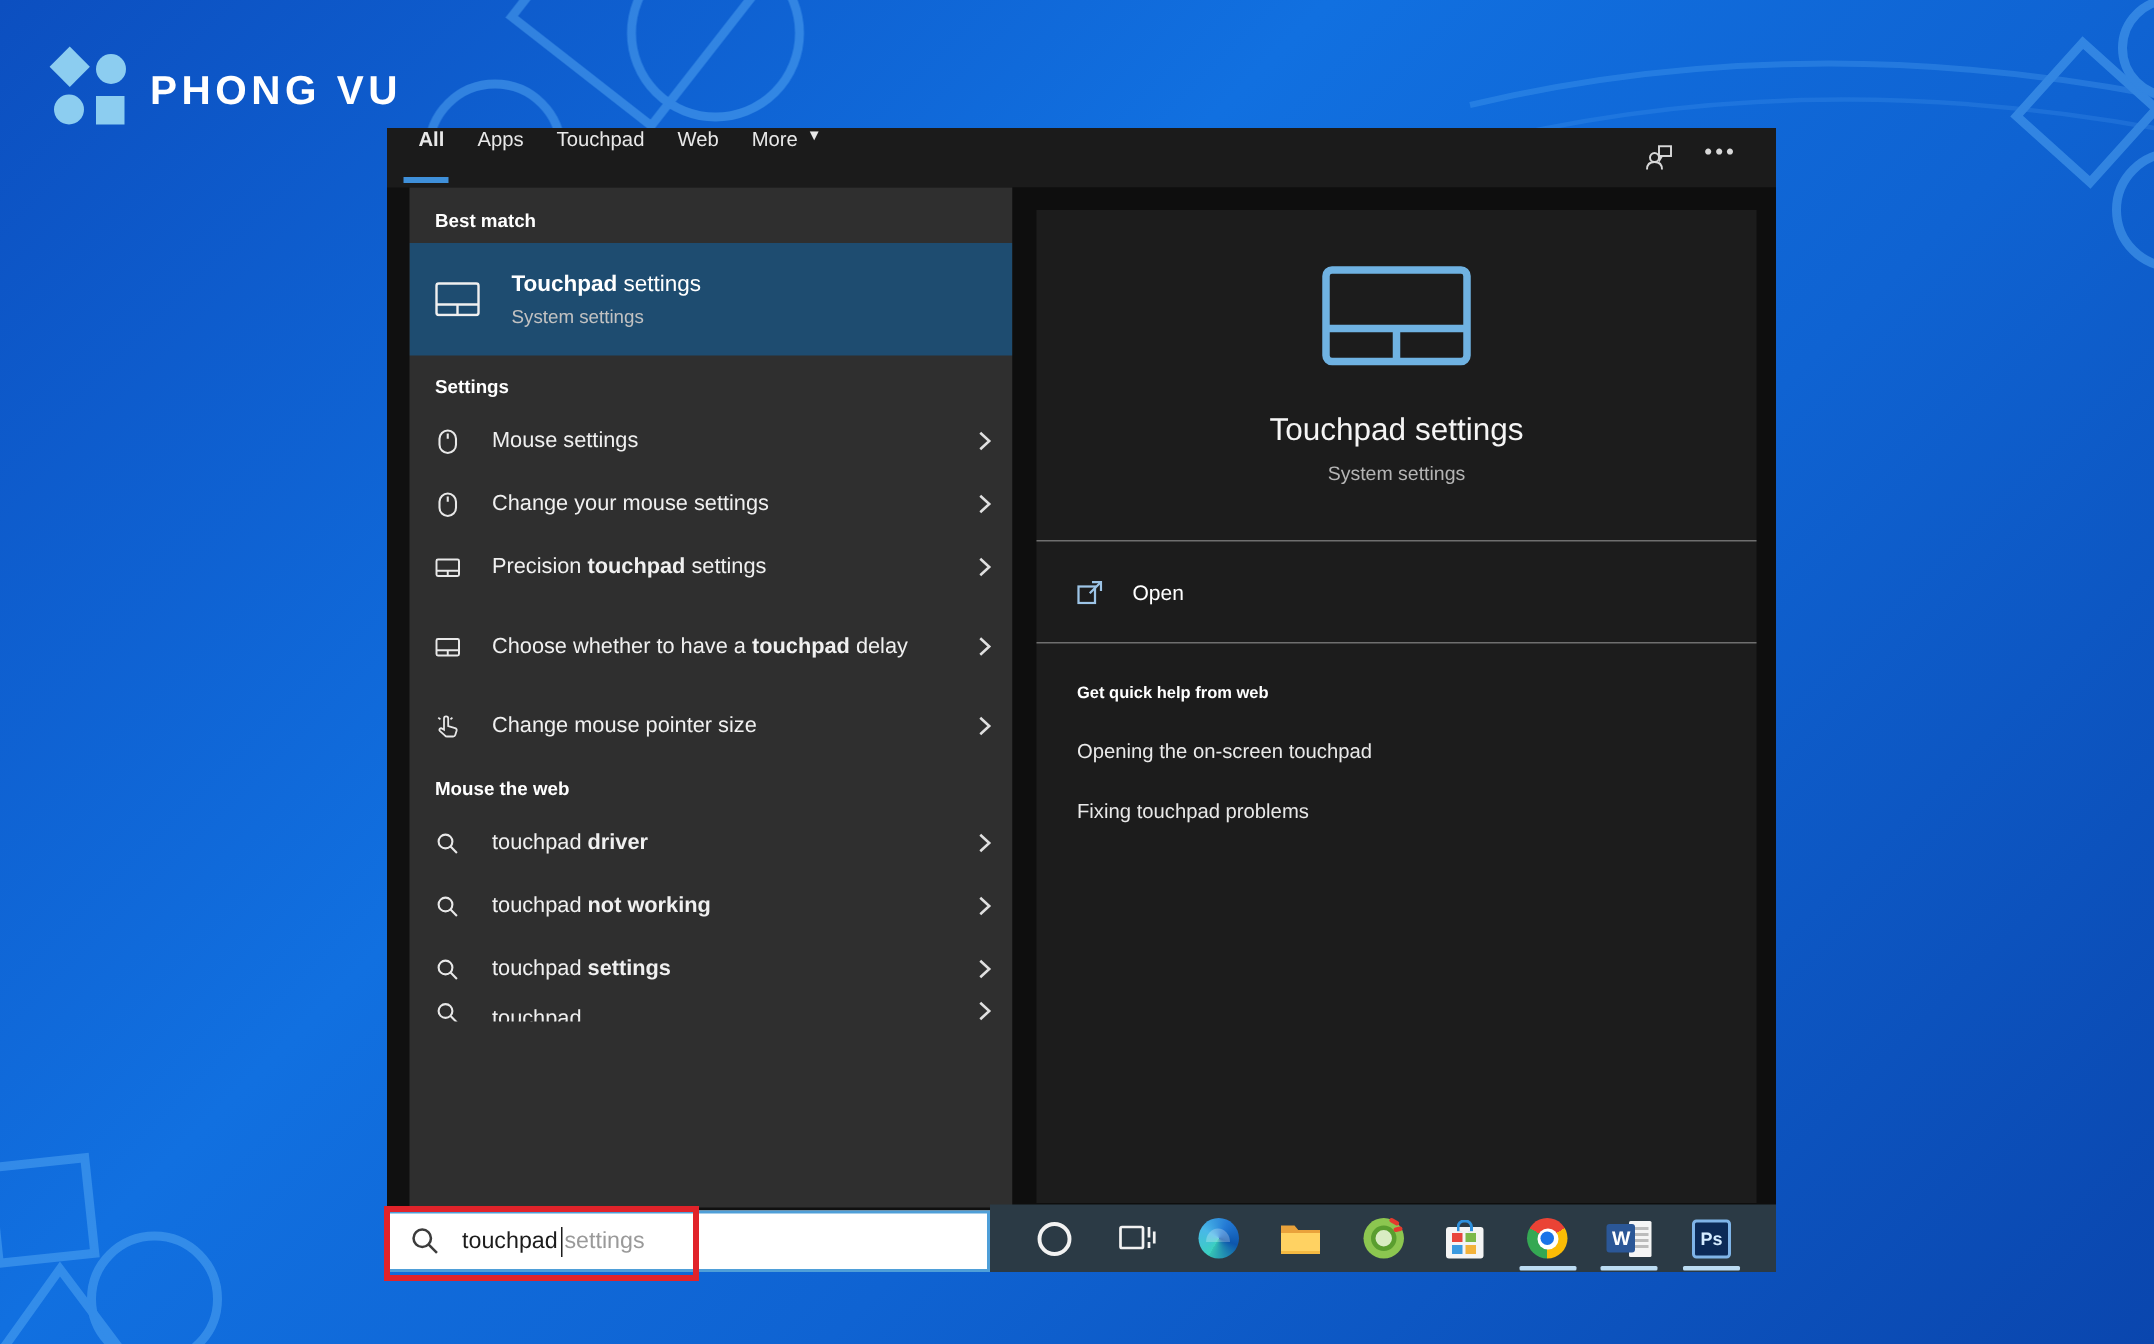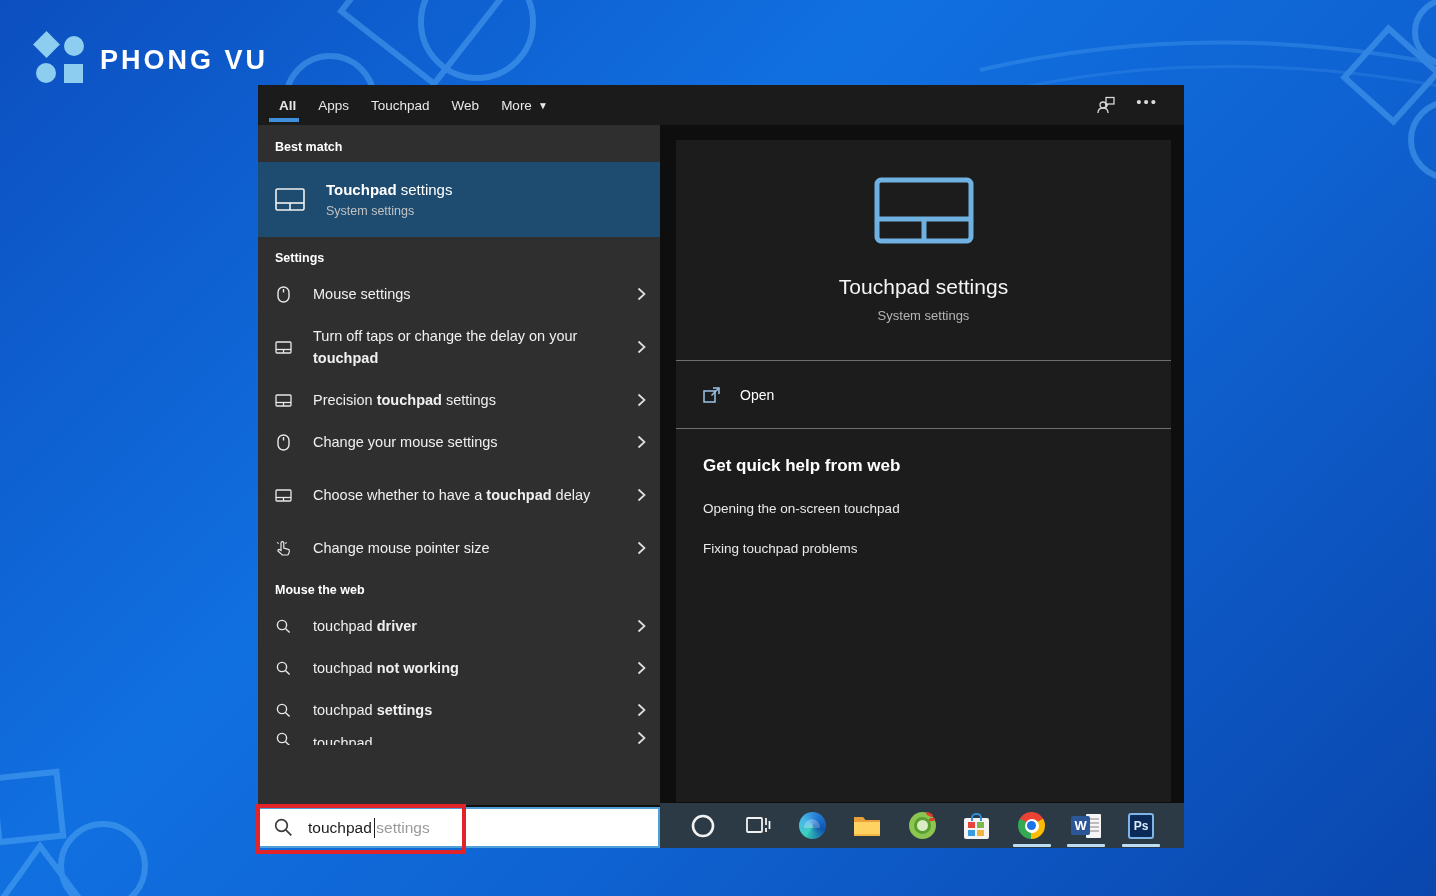--- a/index.html
+++ b/index.html
@@ -15,29 +15,29 @@
   .lg{position:absolute;background:#8ccdf0;}
   .lg.diamond{left:3px;top:2px;width:19px;height:19px;transform:rotate(45deg);}
   .lg.c1{left:30px;top:3px;width:20px;height:20px;border-radius:50%;}
   .lg.c2{left:2px;top:30px;width:20px;height:20px;border-radius:50%;}
   .lg.sq{left:30px;top:31px;width:19px;height:19px;}
   .logo-text{color:#fff;font-weight:bold;font-size:27px;letter-spacing:3px;}
 
   
   .panel{position:absolute;left:258px;top:85px;width:926px;height:763px;background:#101010;}
   .tabbar{position:relative;height:40px;background:#1b1b1b;display:flex;align-items:center;padding:0 10px 0 10px;}
-  .tab{position:relative;color:#e8e8e8;font-size:13.5px;padding:0 11px;height:100%;display:flex;align-items:center;cursor:default;}
+  .tab{position:relative;color:#e8e8e8;font-size:13.5px;padding:0 11px;height:100%;display:flex;cursor:default;}
   .tab.active{font-weight:bold;}
   .tab.active .underline{position:absolute;left:1px;bottom:3px;height:4px;width:30px;background:#3f90da;}
   .caret{font-size:10px;margin-left:6px;color:#e8e8e8;}
   .tab-spacer{flex:1;}
   .hdr-ic{color:#d8d8d8;margin:0 14px;display:flex;align-items:center;}
   .ellipsis{font-size:15px;letter-spacing:2px;color:#d8d8d8;margin:0 16px 8px 6px;}
 
-  .content{position:absolute;top:40px;left:0;right:0;bottom:43px;display:flex;}
+  .content{position:absolute;top:40px;left:0;right:0;bottom:43px;display:flex;padding-left:15px;}
   .leftcol{width:402px;background:#2f2f2f;overflow:hidden;}
   .rightcol{flex:1;background:#0e0e0e;position:relative;}
 
   .sec-h{color:#fff;font-weight:bold;font-size:12.5px;padding:14px 0 8px 17px;}
   .bm-row{height:75px;background:#1e4c70;display:flex;align-items:center;padding-left:17px;}
   .bm-ic{margin-right:21px;}
   .bm-title{color:#fff;font-size:15px;}
   .bm-title b{font-weight:bold;}
   .bm-sub{color:#c2c2c2;font-size:12.5px;margin-top:6px;}
 
@@ -67,21 +67,21 @@
   
   .card{position:absolute;left:16px;top:15px;right:13px;height:662px;background:#1c1c1c;}
   .card-icon{display:flex;justify-content:center;padding-top:37px;}
   .pv-title{text-align:center;color:#f5f5f5;font-size:21px;margin-top:31px;}
   .pv-sub{text-align:center;color:#b5b5b5;font-size:13px;margin-top:9px;}
   .hr{border-top:1px solid #6f6f6f;margin:0;}
   .hr1{margin-top:37px;}
   .open-row{height:67px;display:flex;align-items:center;padding-left:27px;color:#fff;font-size:14px;}
   .open-row .ic{margin-right:20px;display:flex;}
   .help{padding:27px 0 0 27px;}
-  .help-h{color:#fff;font-weight:bold;font-size:17px;}
+  .help-h{color:#fff;font-weight:bold;font-size:11px;}
   .help-item{color:#e9e9e9;font-size:13.5px;margin-top:25px;}
 
   svg{display:block;}
 </style>
 </head>
 <body>
 
 <div id="stage">
 
   <svg id="deco" width="1436" height="896" viewBox="0 0 1436 896">
@@ -172,60 +172,45 @@
             </svg>
           </span>
           <span class="lbl"><span>Mouse settings</span><b></b><span></span></span>
           <span class="chev">
               <svg width="9" height="14" viewBox="0 0 9 14">
                 <polyline points="1.5,1.5 7.5,7 1.5,12.5" fill="none" stroke="#e0e0e0" stroke-width="1.7"></polyline>
               </svg>
             </span>
         </div>
 
-        <div class="row two">
+
+        <div class="row">
+          <span class="ic">
+            <svg width="13" height="17" viewBox="0 0 13 17" fill="none" stroke="#e8e8e8" stroke-width="1.4">
+              <rect x="1" y="1" width="11" height="15" rx="5.5"></rect>
+                <line x1="6.5" y1="3" x2="6.5" y2="6.5"></line>
+            </svg>
+          </span>
+          <span class="lbl"><span>Change your mouse settings</span><b></b><span></span></span>
+          <span class="chev">
+              <svg width="9" height="14" viewBox="0 0 9 14">
+                <polyline points="1.5,1.5 7.5,7 1.5,12.5" fill="none" stroke="#e0e0e0" stroke-width="1.7"></polyline>
+              </svg>
+            </span>
+        </div>
+
+        <div class="row">
           <span class="ic">
             <svg width="17" height="13" viewBox="0 0 17 13" fill="none" stroke="#e8e8e8" stroke-width="1.3">
               <rect x="1" y="1" width="15" height="11" rx="1"></rect>
                 <line x1="1" y1="8.5" x2="16" y2="8.5"></line>
                 <line x1="8.5" y1="8.5" x2="8.5" y2="12"></line>
             </svg>
           </span>
-          <span class="lbl"><span>Turn off taps or change the delay on your </span><b>touchpad</b><span></span></span>
-          <span class="chev">
-              <svg width="9" height="14" viewBox="0 0 9 14">
-                <polyline points="1.5,1.5 7.5,7 1.5,12.5" fill="none" stroke="#e0e0e0" stroke-width="1.7"></polyline>
-              </svg>
-            </span>
-        </div>
-
-        <div class="row">
-          <span class="ic">
-            <svg width="17" height="13" viewBox="0 0 17 13" fill="none" stroke="#e8e8e8" stroke-width="1.3">
-              <rect x="1" y="1" width="15" height="11" rx="1"></rect>
-                <line x1="1" y1="8.5" x2="16" y2="8.5"></line>
-                <line x1="8.5" y1="8.5" x2="8.5" y2="12"></line>
-            </svg>
-          </span>
           <span class="lbl"><span>Precision </span><b>touchpad</b><span> settings</span></span>
-          <span class="chev">
-              <svg width="9" height="14" viewBox="0 0 9 14">
-                <polyline points="1.5,1.5 7.5,7 1.5,12.5" fill="none" stroke="#e0e0e0" stroke-width="1.7"></polyline>
-              </svg>
-            </span>
-        </div>
-
-        <div class="row">
-          <span class="ic">
-            <svg width="13" height="17" viewBox="0 0 13 17" fill="none" stroke="#e8e8e8" stroke-width="1.4">
-              <rect x="1" y="1" width="11" height="15" rx="5.5"></rect>
-                <line x1="6.5" y1="3" x2="6.5" y2="6.5"></line>
-            </svg>
-          </span>
-          <span class="lbl"><span>Change your mouse settings</span><b></b><span></span></span>
           <span class="chev">
               <svg width="9" height="14" viewBox="0 0 9 14">
                 <polyline points="1.5,1.5 7.5,7 1.5,12.5" fill="none" stroke="#e0e0e0" stroke-width="1.7"></polyline>
               </svg>
             </span>
         </div>
 
         <div class="row two">
           <span class="ic">
             <svg width="17" height="13" viewBox="0 0 17 13" fill="none" stroke="#e8e8e8" stroke-width="1.3">

